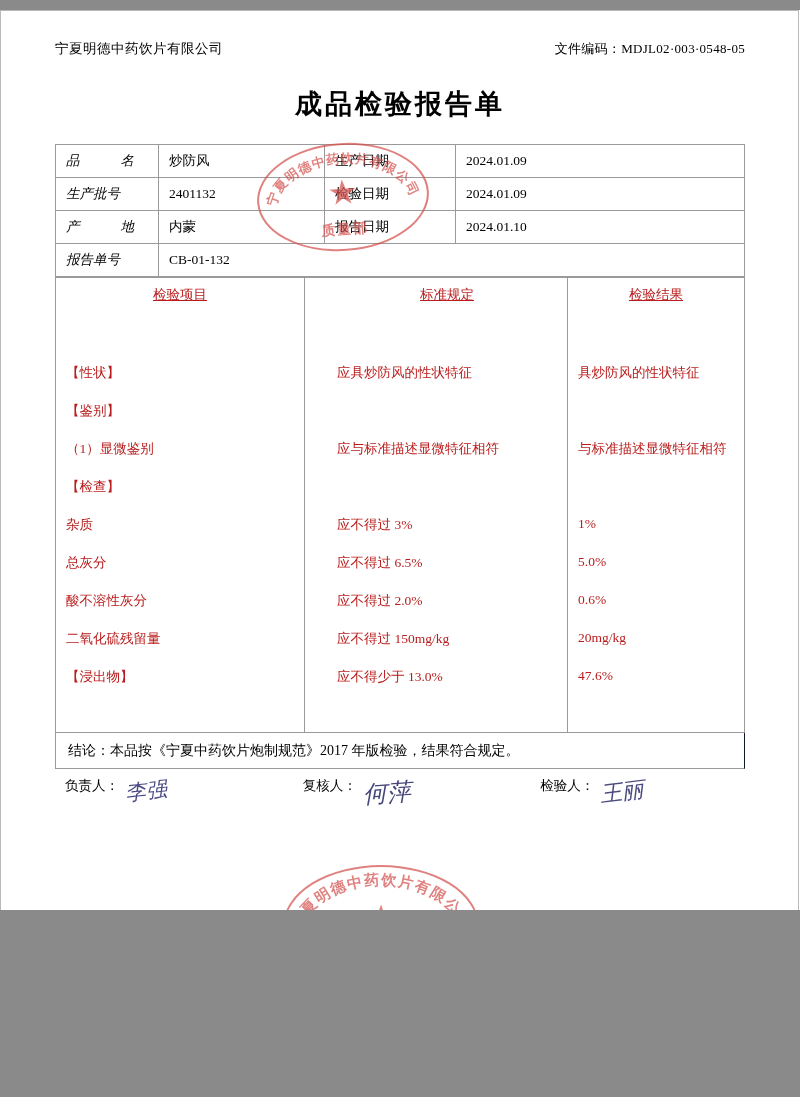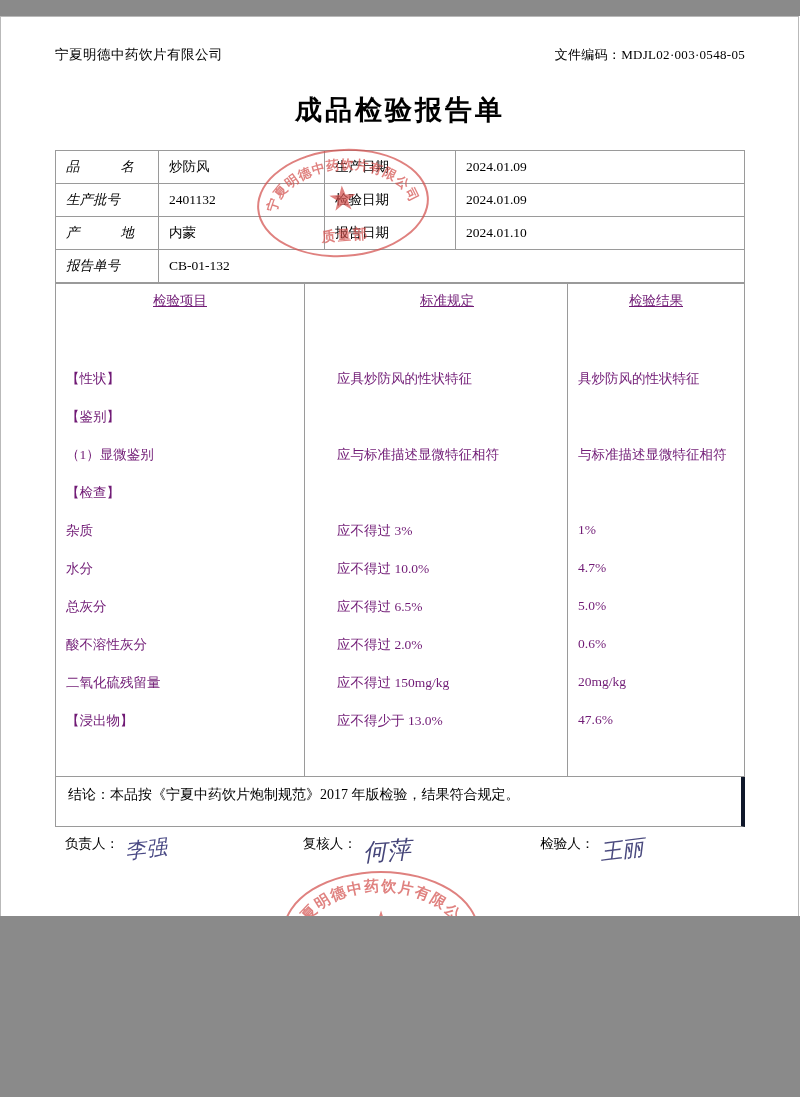--- a/index.html
+++ b/index.html
@@ -8,21 +8,21 @@
     background: #8a8a8a;
   }
   body {
     font-family: "Liberation Serif", "DejaVu Serif", serif;
   }
   .page {
     position: relative;
     width: 800px;
     height: 900px;
     background: #ffffff;
-    margin: 16px auto;
+    margin: 10px auto;
     box-sizing: border-box;
     overflow: hidden;
   }
   .page-border {
     position: absolute;
     left: 0; top: 0;
     width: 799px;
     height: 1096px;
     border: 1px solid #b9b9b9;
     box-sizing: border-box;
@@ -94,44 +94,44 @@
   table.results {
     width: 690px;
     border-collapse: collapse;
     table-layout: fixed;
     border-top: none;
   }
   table.results td {
     border-left: 1px solid #9a9a9a;
     border-right: 1px solid #9a9a9a;
     font-size: 13.5px;
-    color: #701a75;
+    color: #b91c1c;
     padding: 0 10px;
     vertical-align: top;
     height: 32px;
   }
   table.results td.c1 { width: 228px; }
   table.results td.c2 { width: 220px; padding-left: 32px; }
   table.results td.c3 { }
   .col-head {
     text-align: center;
     text-decoration: underline;
     padding-top: 8px !important;
     height: 40px !important;
   }
   .head-row td { border-top: 1px solid #9a9a9a; }
   .item-cell { padding-top: 6px !important; }
   .tall-spacer td { height: 26px; }
   .filler td { height: 330px; border-bottom: 1px solid #9a9a9a;}
   .conclusion {
     border-left: 1px solid #9a9a9a;
-    border-right: 4px solid #0f172a;
+    border-right: 1px solid #0f172a;
     border-bottom: 1px solid #9a9a9a;
     font-size: 14px;
-    padding: 9px 10px 22px 12px;
+    padding: 9px 10px 8px 12px;
     box-sizing: border-box;
     width: 690px;
     color: #000;
   }
   .sign-row {
     width: 690px;
     box-sizing: border-box;
     display: flex;
     padding-top: 8px;
     font-size: 13.5px;
@@ -287,25 +287,20 @@
       </tr>
       <tr>
         <td class="c1 item-cell">【检查】</td>
         <td class="c2 item-cell"></td>
         <td class="c3 item-cell"></td>
       </tr>
       <tr>
         <td class="c1 item-cell">杂质</td>
         <td class="c2 item-cell">应不得过 3%</td>
         <td class="c3 item-cell">1%</td>
-      </tr>
-      <tr>
-        <td class="c1 item-cell">水分</td>
-        <td class="c2 item-cell">应不得过 10.0%</td>
-        <td class="c3 item-cell">4.7%</td>
       </tr>
       <tr>
         <td class="c1 item-cell">总灰分</td>
         <td class="c2 item-cell">应不得过 6.5%</td>
         <td class="c3 item-cell">5.0%</td>
       </tr>
       <tr>
         <td class="c1 item-cell">酸不溶性灰分</td>
         <td class="c2 item-cell">应不得过 2.0%</td>
         <td class="c3 item-cell">0.6%</td>

